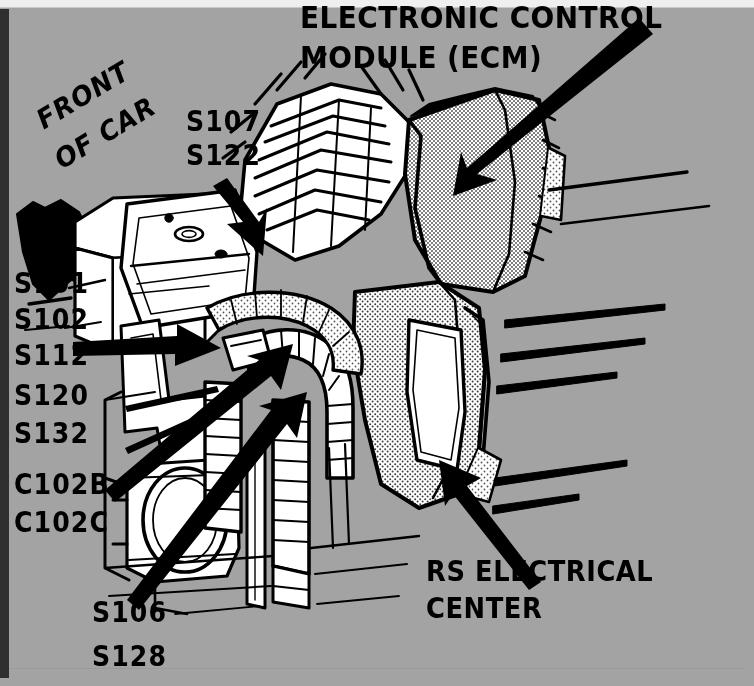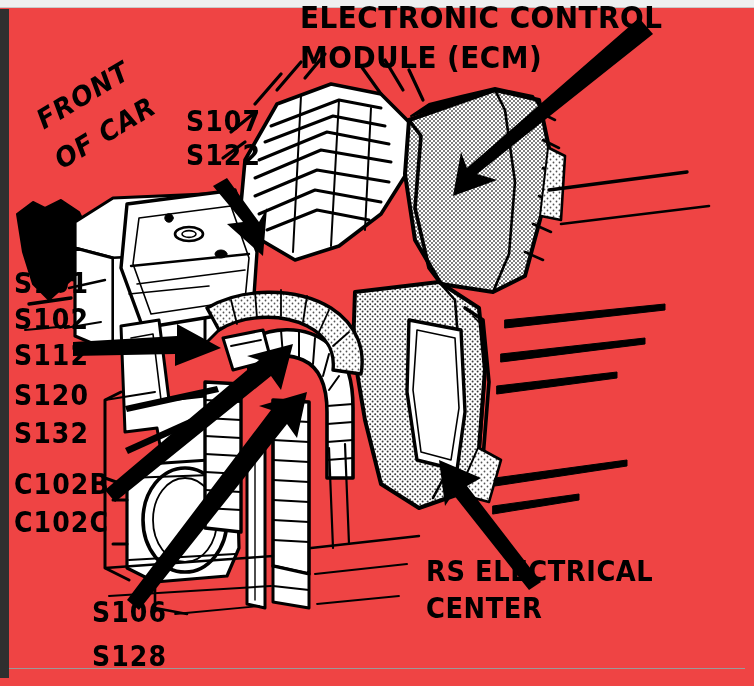--- a/index.html
+++ b/index.html
@@ -4,21 +4,21 @@
 <style>
   html, body {
     margin: 0;
     padding: 0;
     background: #ffffff;
   }
   #page {
     position: relative;
     width: 754px;
     height: 686px;
-    background: #ef4444;
+    background: #a3a3a3;
     overflow: hidden;
     font-family: "Liberation Sans", sans-serif;
   }
 
   
   .top-strip {
     position: absolute;
     left: 0; top: 0;
     width: 754px; height: 7px;
     background: #efefef;

